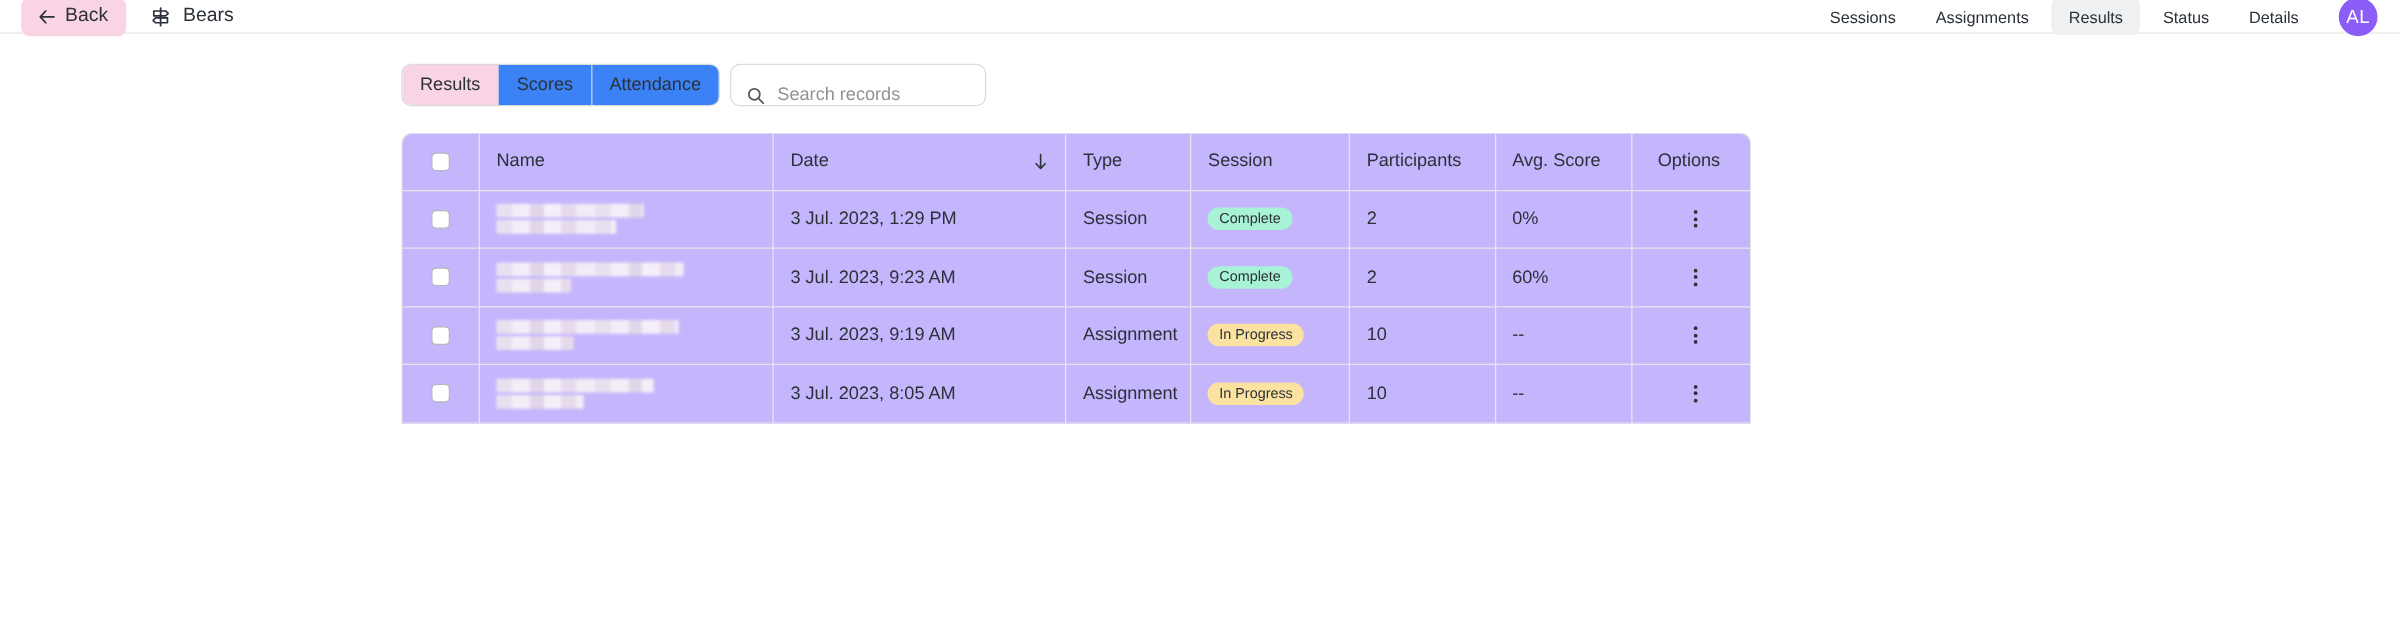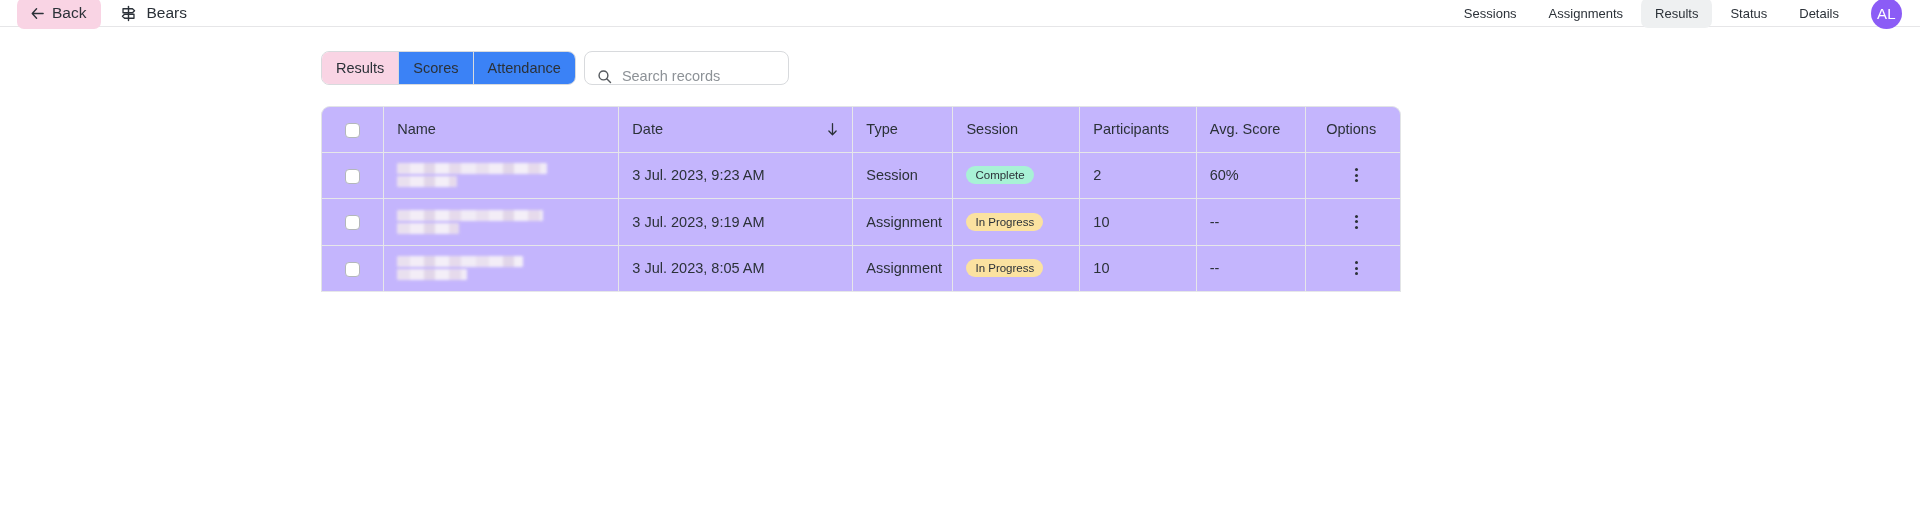--- a/index.html
+++ b/index.html
@@ -314,20 +314,41 @@
           <th>Participants</th>
           <th>Avg. Score</th>
           <th>Options</th>
         </tr>
       </thead>
       <tbody id="tbody">
           <tr>
             <td class="col-check"><span class="chk"></span></td>
             <td>
               <span class="redact">
+                <i style="width:118px"></i>
+                <i style="width:96px"></i>
+              </span>
+            </td>
+            <td>3 Jul. 2023, 1:29 PM</td>
+            <td>Session</td>
+            <td><span class="badge complete">Complete</span></td>
+            <td>2</td>
+            <td>0%</td>
+            <td>
+              <button class="dots-btn">
+                <span></span>
+                <span></span>
+                <span></span>
+              </button>
+            </td>
+          </tr>
+          <tr>
+            <td class="col-check"><span class="chk"></span></td>
+            <td>
+              <span class="redact">
                 <i style="width:150px"></i>
                 <i style="width:60px"></i>
               </span>
             </td>
             <td>3 Jul. 2023, 9:23 AM</td>
             <td>Session</td>
             <td><span class="badge complete">Complete</span></td>
             <td>2</td>
             <td>60%</td>
             <td>

